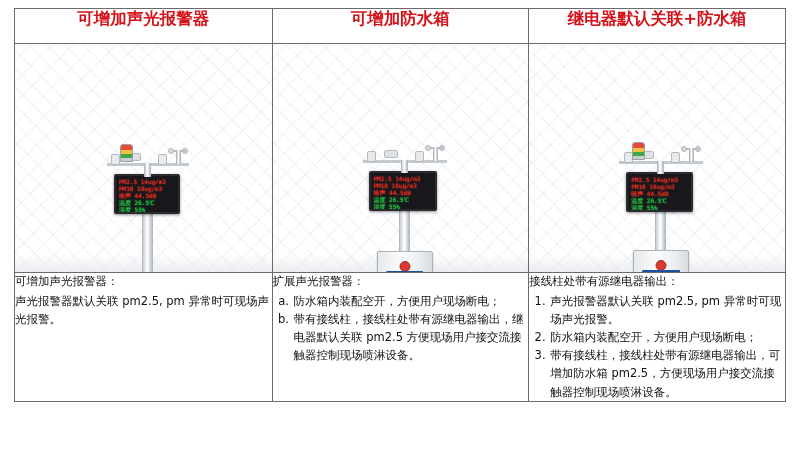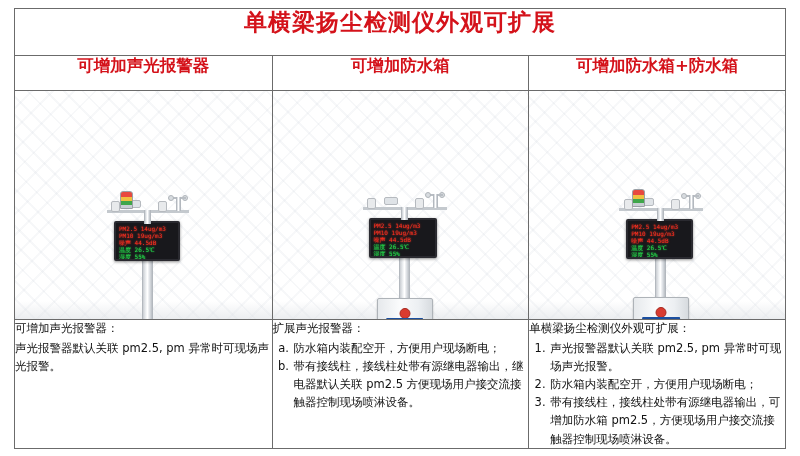--- a/index.html
+++ b/index.html
@@ -228,30 +228,25 @@
 <body>
 
 <div class="page">
   <table class="table">
     <colgroup>
       <col style="width:33.4%">
       <col style="width:33.3%">
       <col style="width:33.3%">
     </colgroup>
     <tbody>
-      <tr>
-        <td class="title-cell" colspan="3">
-          <div class="main-title">单横梁扬尘检测仪外观可扩展</div>
-        </td>
-      </tr>
 
       <tr>
         <td class="col-head">可增加声光报警器</td>
         <td class="col-head">可增加防水箱</td>
-        <td class="col-head">可增加防水箱+防水箱</td>
+        <td class="col-head">继电器默认关联+防水箱</td>
       </tr>
 
       <tr>
 
         <td class="img-cell">
           <div class="photo">
             <div class="ground"></div>
 
             <div class="pole" style="left:127px; top:168px; width:9px; height:118px;"></div>
 
@@ -349,21 +344,21 @@
 
         <td class="desc-cell">
           <div class="desc-title">扩展声光报警器：</div>
           <ol class="desc-list alpha">
             <li>防水箱内装配空开，方便用户现场断电；</li>
             <li>带有接线柱，接线柱处带有源继电器输出，继电器默认关联 pm2.5 方便现场用户接交流接触器控制现场喷淋设备。</li>
           </ol>
         </td>
 
         <td class="desc-cell">
-          <div class="desc-title">单横梁扬尘检测仪外观可扩展：</div>
+          <div class="desc-title">接线柱处带有源继电器输出：</div>
           <ol class="desc-list num">
             <li>声光报警器默认关联 pm2.5, pm 异常时可现场声光报警。</li>
             <li>防水箱内装配空开，方便用户现场断电；</li>
             <li>带有接线柱，接线柱处带有源继电器输出，可增加防水箱 pm2.5，方便现场用户接交流接触器控制现场喷淋设备。</li>
           </ol>
         </td>
       </tr>
     </tbody>
   </table>
 </div>

